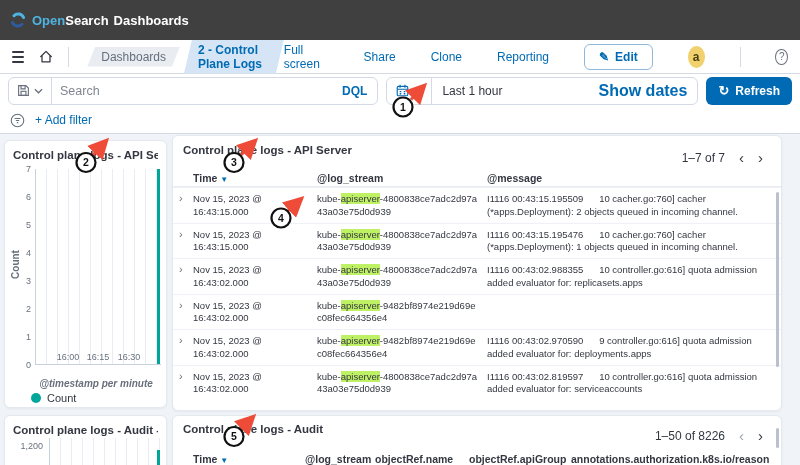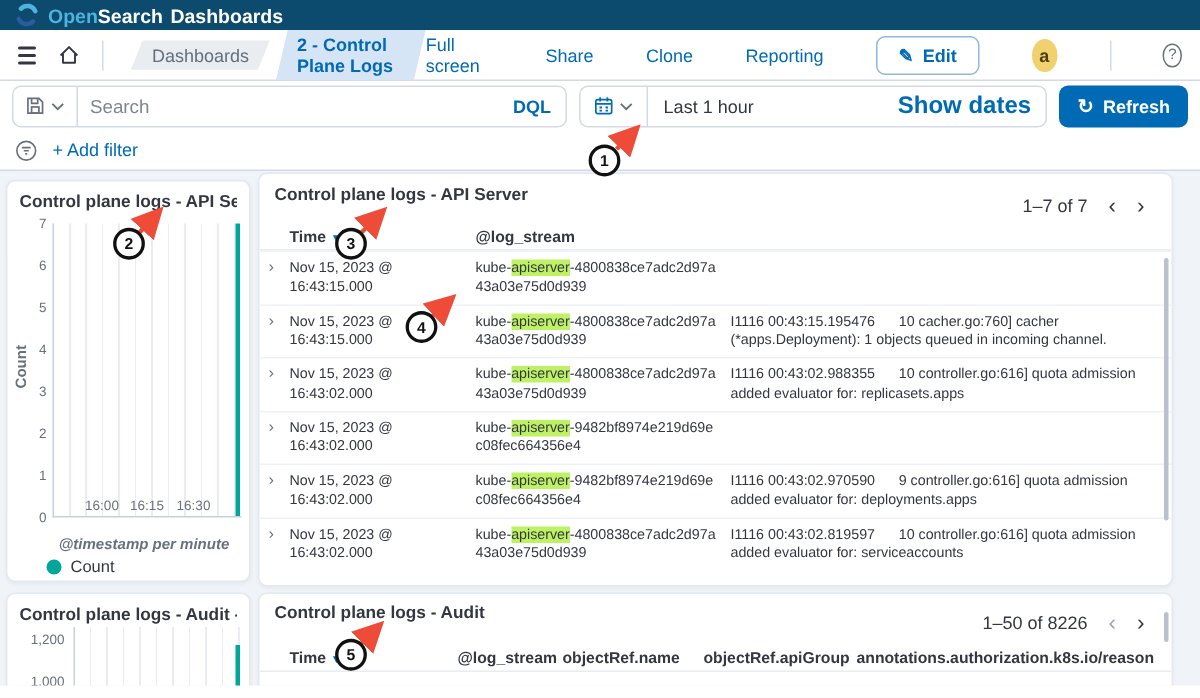--- a/index.html
+++ b/index.html
@@ -1,21 +1,21 @@
 <!DOCTYPE html>
 <html><head>
 <meta charset="utf-8">
 <style>
   * { margin:0; padding:0; box-sizing:border-box; }
   html,body { width:800px; height:465px; overflow:hidden; background:#fff;
     font-family:"Liberation Sans","DejaVu Sans",sans-serif; color:#343741; }
   .app { position:relative; width:800px; height:465px; }
 
   
-  .topbar { height:20px; background:#0c4a6e; display:flex; align-items:center; padding:0 10px; gap:6px; }
+  .topbar { height:40px; background:#404040; display:flex; align-items:center; padding:0 10px; gap:6px; }
   .brand { display:flex; align-items:baseline; gap:4px; font-size:13px; font-weight:bold; }
   .brand .b1 { color:#4fb3df; } .brand .b2 { color:#fff; } .brand .b3 { color:#fff; margin-left:1px; }
 
   
   .navbar { height:34px; background:#fff; border-bottom:1px solid #d3dae6; display:flex; align-items:center; padding:0 12px; }
   .nav-left { display:flex; align-items:center; gap:14px; }
   .hamburger { width:16px; display:flex; flex-direction:column; gap:3px; cursor:pointer; }
   .hamburger i { display:block; height:2px; background:#343741; border-radius:1px; }
   .icon-btn { display:flex; align-items:center; justify-content:center; cursor:pointer; }
   .vdiv { width:1px; height:20px; background:#d3dae6; }
@@ -76,21 +76,21 @@
   .p3 .ytick2 { position:absolute; left:6px; width:32px; text-align:right; font-size:9px; color:#69707d; }
   .p3 .plot2 { position:absolute; left:44px; top:22px; width:112px; height:170px; border-left:1px solid #c9d1dc;
     background:repeating-linear-gradient(90deg, transparent 0 10px, #e9ecf2 10px 11px); }
   .p3 .bar2 { position:absolute; right:1px; top:12px; bottom:0; width:3px; background:#00a69a; }
 
   
   .p2 { left:172px; top:1px; width:610px; height:276px; overflow:hidden; }
   .p4 { left:172px; top:281px; width:610px; height:200px; overflow:hidden; }
   .p2 .panel-title { margin:8px 10px 0 10px; }
   .p4 .panel-title { margin:7px 10px 0 10px; }
-  .pagination { position:absolute; right:18px; display:flex; gap:14px; font-size:12px; color:#343741; }
+  .pagination { position:absolute; right:18px; display:flex; align-items:center; gap:14px; font-size:12px; color:#343741; }
   .p2 .pagination { top:14px; } .p4 .pagination { top:12px; }
   .pg-prev, .pg-next { font-size:15px; line-height:1; cursor:pointer; color:#343741; }
   .pg-prev.dim { color:#9aa3af; }
   .thead { display:flex; padding:0 10px 2px 6px; margin-top:16px; border-bottom:1px solid #e8ebf0;
     font-size:10.5px; font-weight:bold; color:#343741; }
   .p4 .thead { margin-top:18px; }
   .sort-caret { color:#006bb4; font-size:8px; margin-left:3px; }
   .trow { display:flex; height:35.5px; overflow:hidden; padding:5px 10px 0 6px; border-top:1px solid #eef1f5; font-size:9.5px; line-height:1.32; }
   .c-exp { width:14px; color:#69707d; font-size:11px; line-height:1; cursor:pointer; }
   .c-time { width:124px; padding-right:4px; }
@@ -234,26 +234,28 @@
       <div class="panel-title">Control plane logs - API Server</div>
       <div class="pagination">
         <span>1–7 of 7</span>
         <span class="pg-prev">‹</span>
         <span class="pg-next">›</span>
       </div>
       <div class="thead">
         <span class="c-exp"></span>
         <span class="c-time"><span>Time</span><span class="sort-caret">▼</span></span>
         <span class="c-stream">@log_stream</span>
+        <span class="c-msg">@message</span>
       </div>
 
       <div class="trow">
         <span class="c-exp">›</span>
         <span class="c-time">Nov 15, 2023 @ 16:43:15.000</span>
         <span class="c-stream"><span>kube-</span><mark>apiserver</mark><span>-4800838ce7adc2d97a43a03e75d0d939</span></span>
+        <span class="c-msg">I1116 00:43:15.195509      10 cacher.go:760] cacher (*apps.Deployment): 2 objects queued in incoming channel.</span>
       </div>
       <div class="trow">
         <span class="c-exp">›</span>
         <span class="c-time">Nov 15, 2023 @ 16:43:15.000</span>
         <span class="c-stream"><span>kube-</span><mark>apiserver</mark><span>-4800838ce7adc2d97a43a03e75d0d939</span></span>
         <span class="c-msg">I1116 00:43:15.195476      10 cacher.go:760] cacher (*apps.Deployment): 1 objects queued in incoming channel.</span>
       </div>
       <div class="trow">
         <span class="c-exp">›</span>
         <span class="c-time">Nov 15, 2023 @ 16:43:02.000</span>

